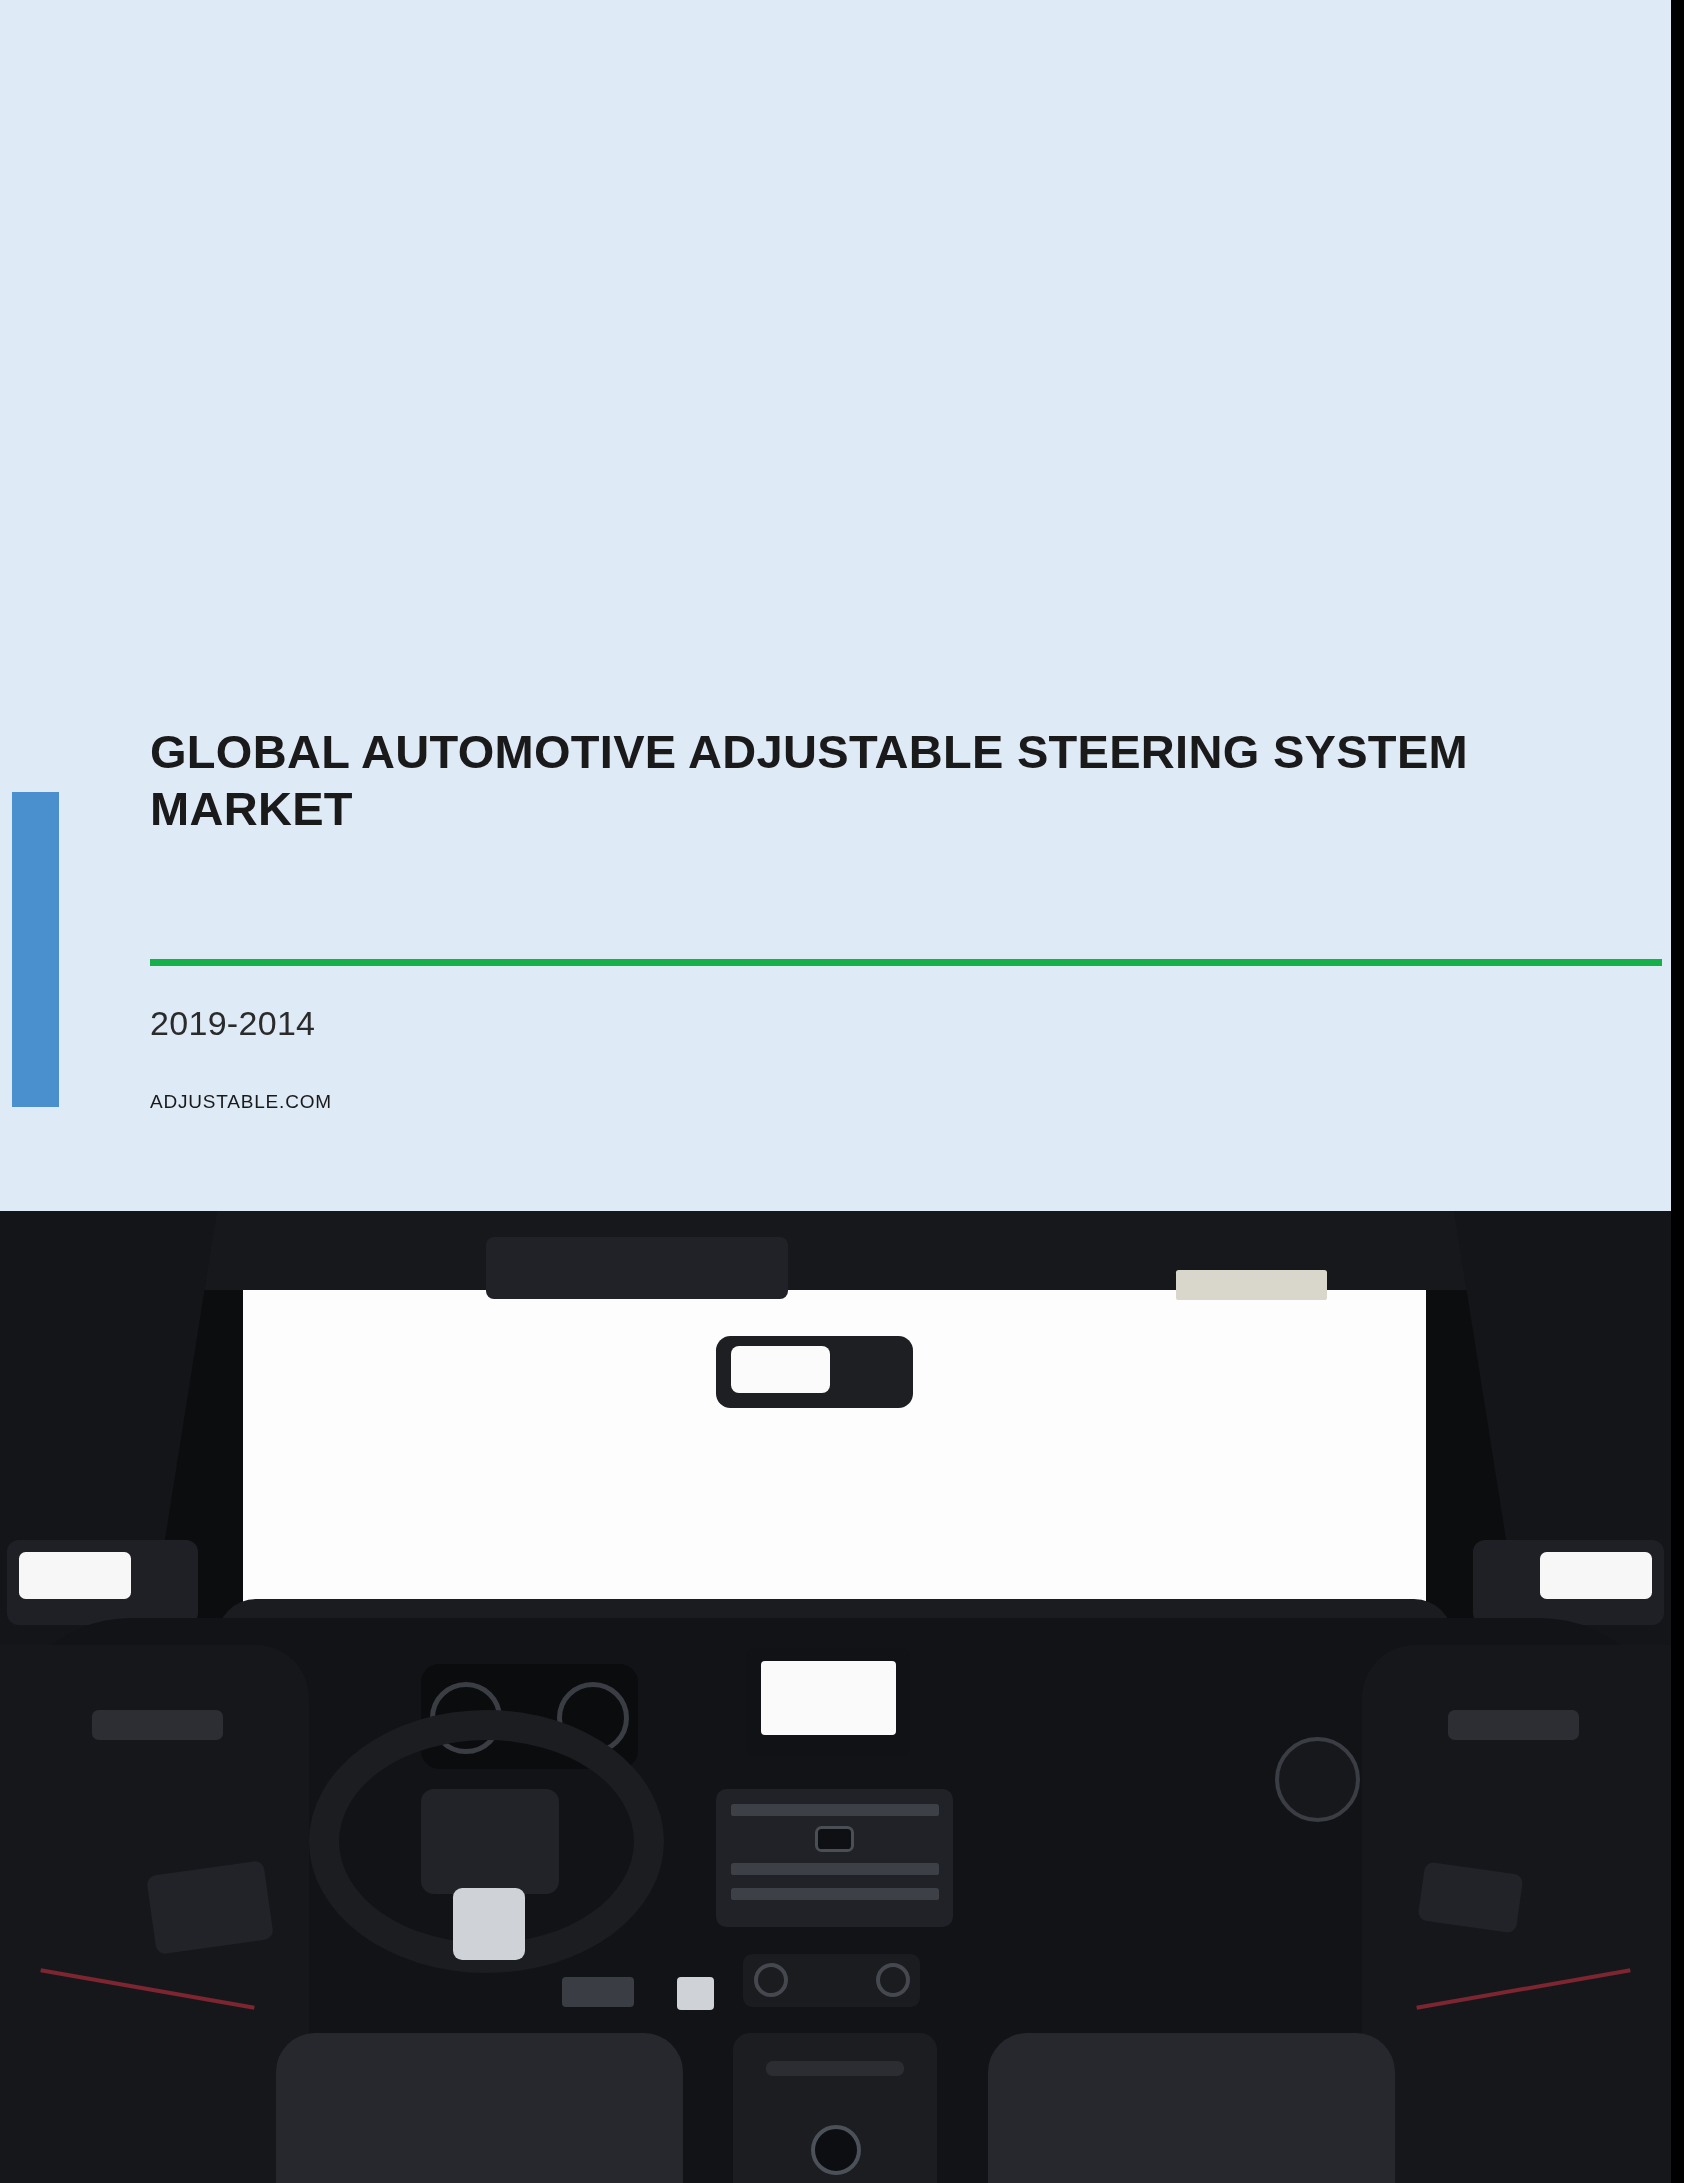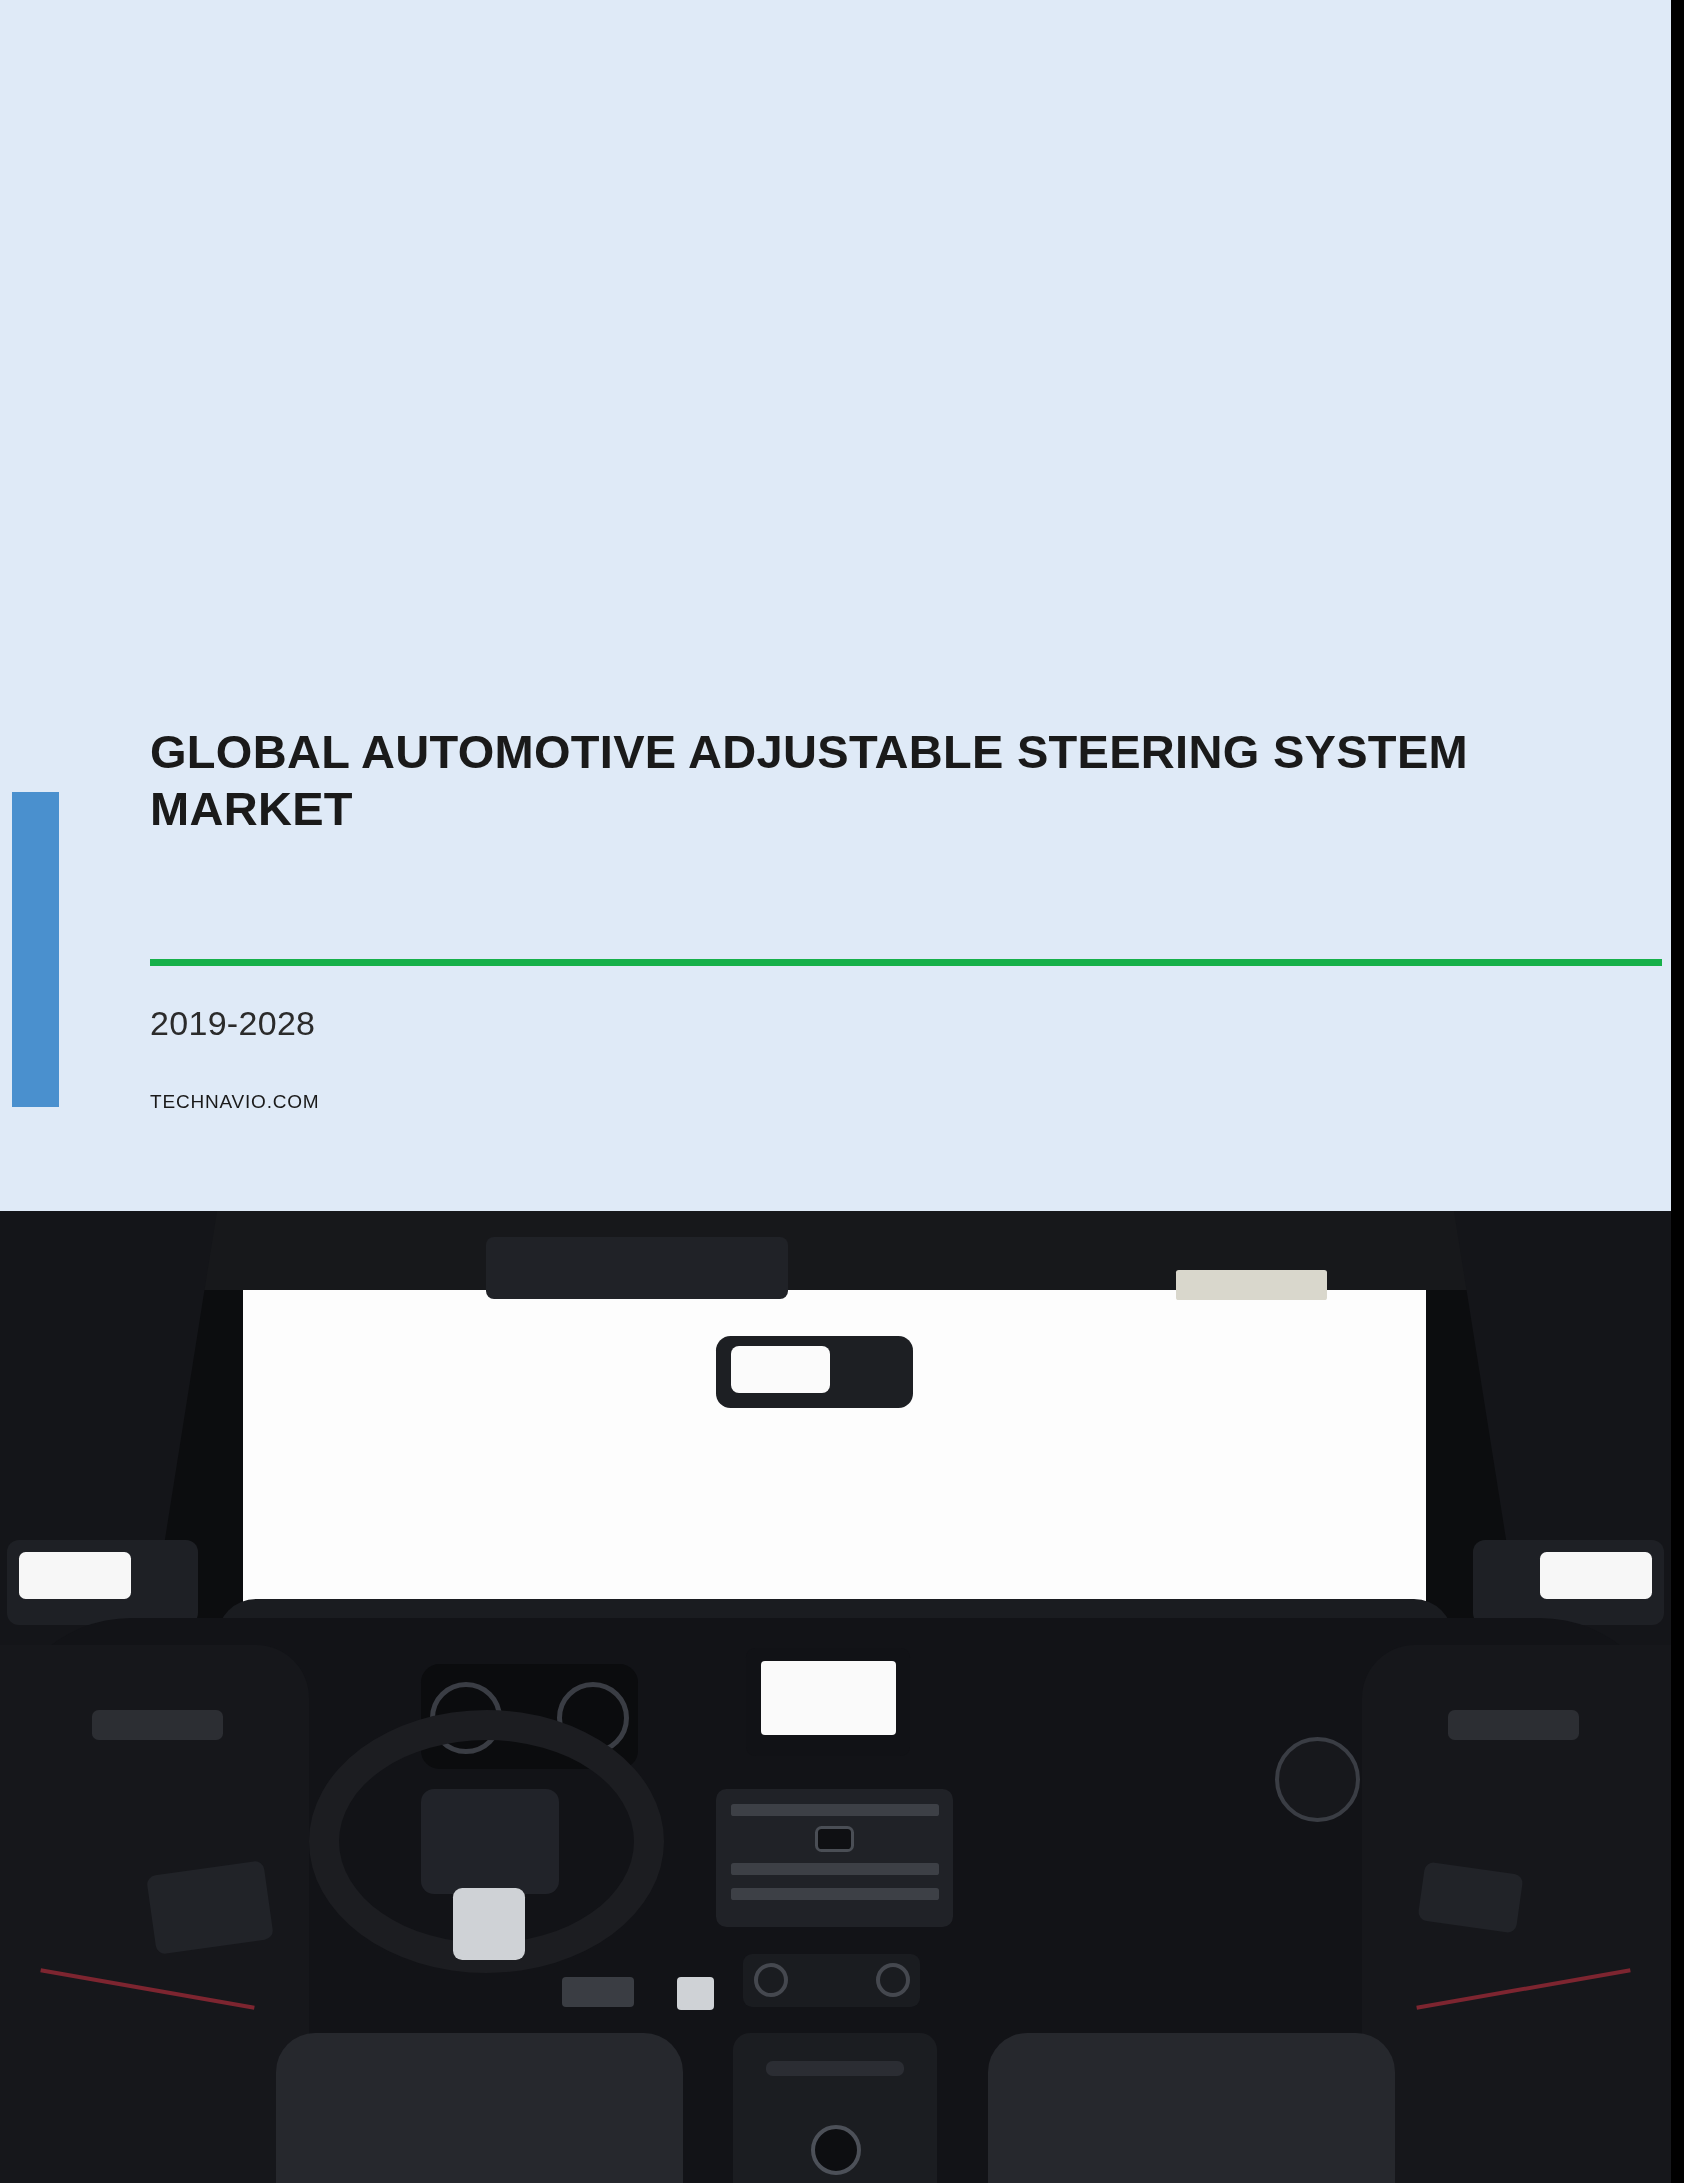--- a/index.html
+++ b/index.html
@@ -424,22 +424,22 @@
 
   <div class="cover-top"></div>
   <div class="accent-block"></div>
 
   <div class="title-wrap">
     <div class="report-title">GLOBAL AUTOMOTIVE ADJUSTABLE STEERING SYSTEM MARKET</div>
   </div>
 
   <div class="green-rule"></div>
 
-  <div class="subtitle">2019-2028</div>
-  <div class="brand">TECHNAVIO.COM</div>
+  <div class="subtitle">2019-2014</div>
+  <div class="brand">ADJUSTABLE.COM</div>
 
   <div class="photo">
     <div class="ph-glass"></div>
     <div class="ph-glass2"></div>
     <div class="ph-headliner"></div>
     <div class="ph-headliner2"></div>
     <div class="ph-sticker"></div>
     <div class="ph-mirror"></div>
     <div class="ph-mirror-face"></div>
 

